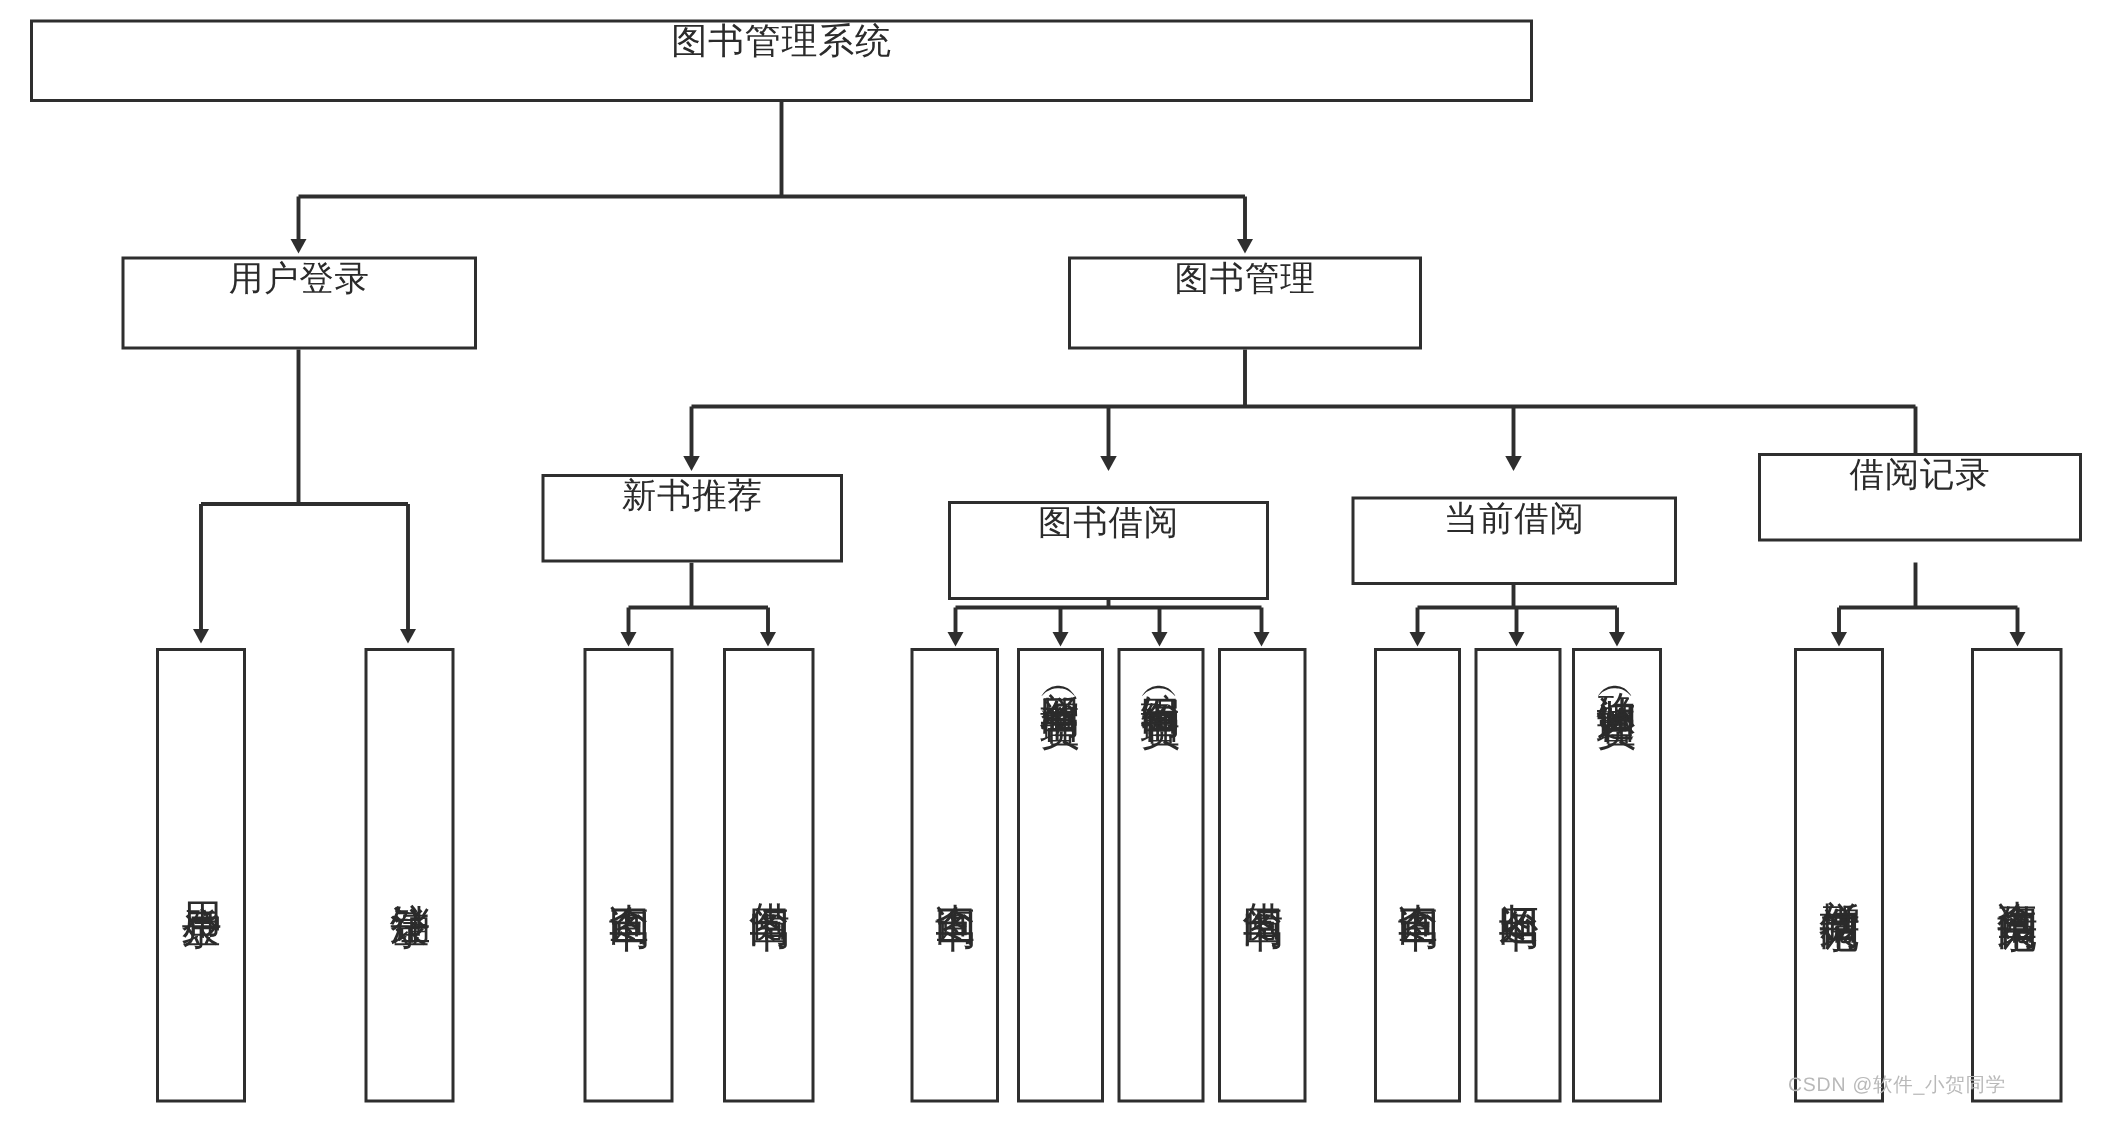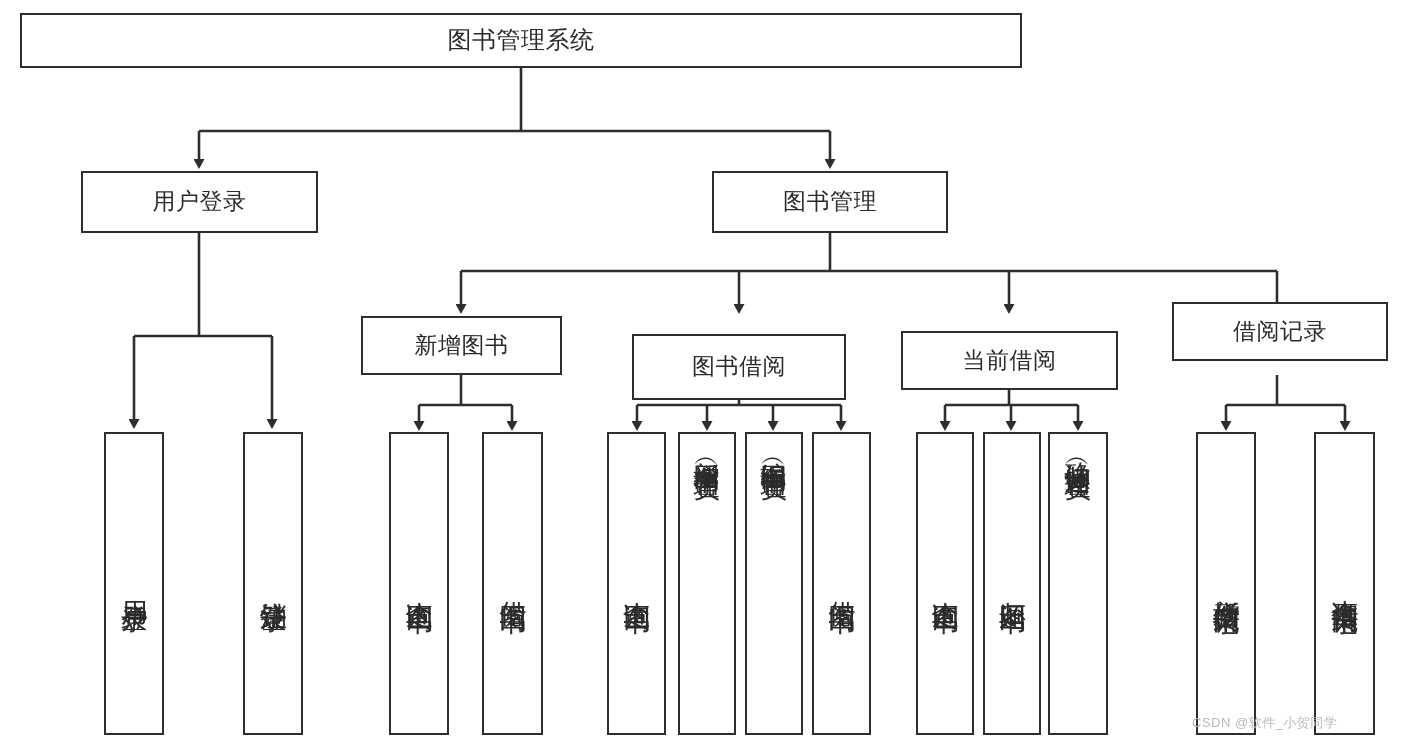--- a/index.html
+++ b/index.html
@@ -24,21 +24,20 @@
     width: 1405px;
     height: 747px;
     pointer-events: none;
   }
   .node {
     position: absolute;
     box-sizing: border-box;
     border: 2.5px solid #2e2e2e;
     background: #ffffff;
     display: flex;
-    align-items: center;
     justify-content: center;
     color: #2b2b2b;
   }
   .node .label {
     display: block;
     text-align: center;
     line-height: 1.12;
     letter-spacing: 0.5px;
   }
   
@@ -139,21 +138,21 @@
   </div>
 
   <div class="node h-node" style="left:81px; top:171px; width:237px; height:62px;">
     <span class="label">用户登录</span>
   </div>
   <div class="node h-node" style="left:712px; top:171px; width:236px; height:62px;">
     <span class="label">图书管理</span>
   </div>
 
   <div class="node h-node" style="left:361px; top:316px; width:201px; height:59px;">
-    <span class="label">新增图书</span>
+    <span class="label">新书推荐</span>
   </div>
   <div class="node h-node" style="left:632px; top:334px; width:214px; height:66px;">
     <span class="label">图书借阅</span>
   </div>
   <div class="node h-node" style="left:901px; top:316px; width:217px; height:59px;margin-top:15px;">
     <span class="label">当前借阅</span>
   </div>
   <div class="node h-node" style="left:1172px; top:302px; width:216px; height:59px;">
     <span class="label">借阅记录</span>
   </div>

